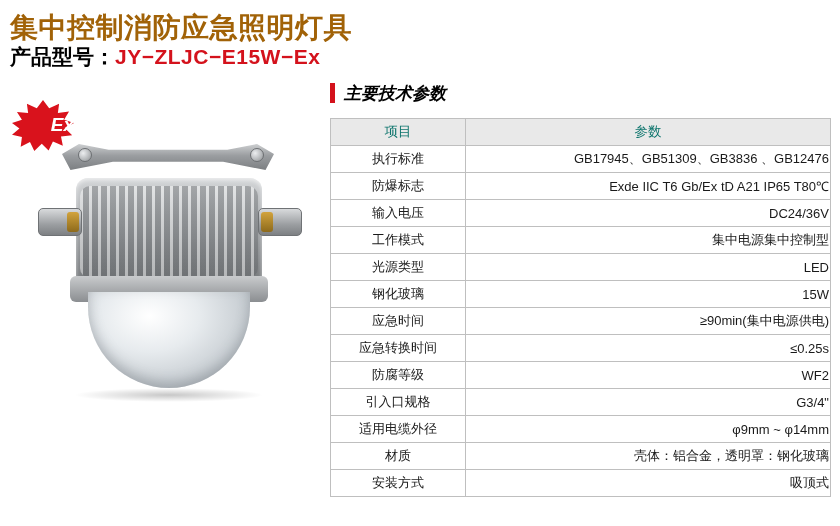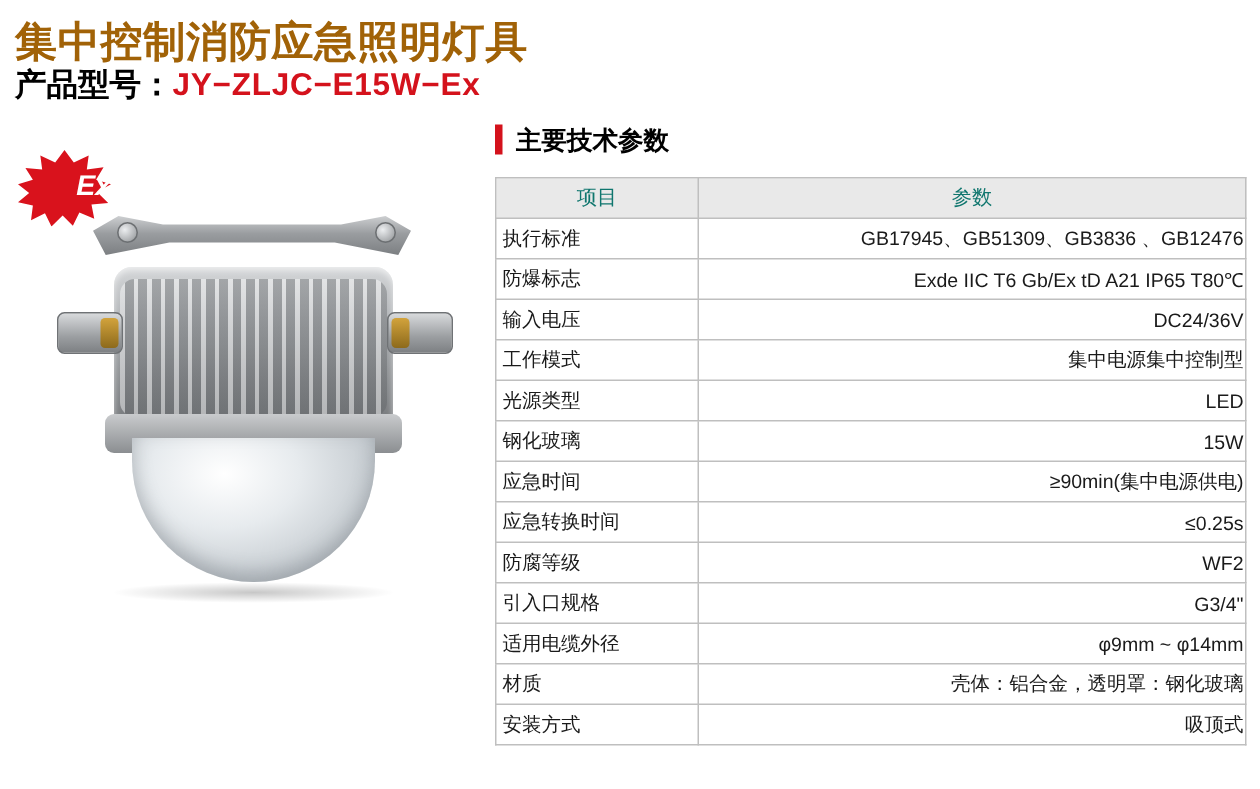--- a/index.html
+++ b/index.html
@@ -206,20 +206,21 @@
   .section-title .bar {
     width: 5px;
     height: 20px;
     background: #d4121c;
     margin-right: 9px;
   }
   .section-title .text {
     font-size: 17px;
     font-weight: bold;
     color: #000000;
+    font-style: italic;
   }
 
   table.spec {
     border-collapse: collapse;
     width: 500px;
     table-layout: fixed;
     font-size: 13px;
   }
   table.spec col.c1 { width: 135px; }
   table.spec col.c2 { width: 365px; }
@@ -232,20 +233,21 @@
     text-align: center;
     font-size: 13.5px;
     color: #0f766e;
   }
   table.spec td {
     border: 1px solid #bfbfbf;
     height: 24px;
     color: #1a1a1a;
   }
   table.spec td.item {
+    text-align: center;
     padding: 0 4px;
   }
   table.spec td.val {
     text-align: right;
     padding-left: 10px;
   }
   table.spec tr.hdr-row th:first-child { }
 </style>
 </head>
 <body>

